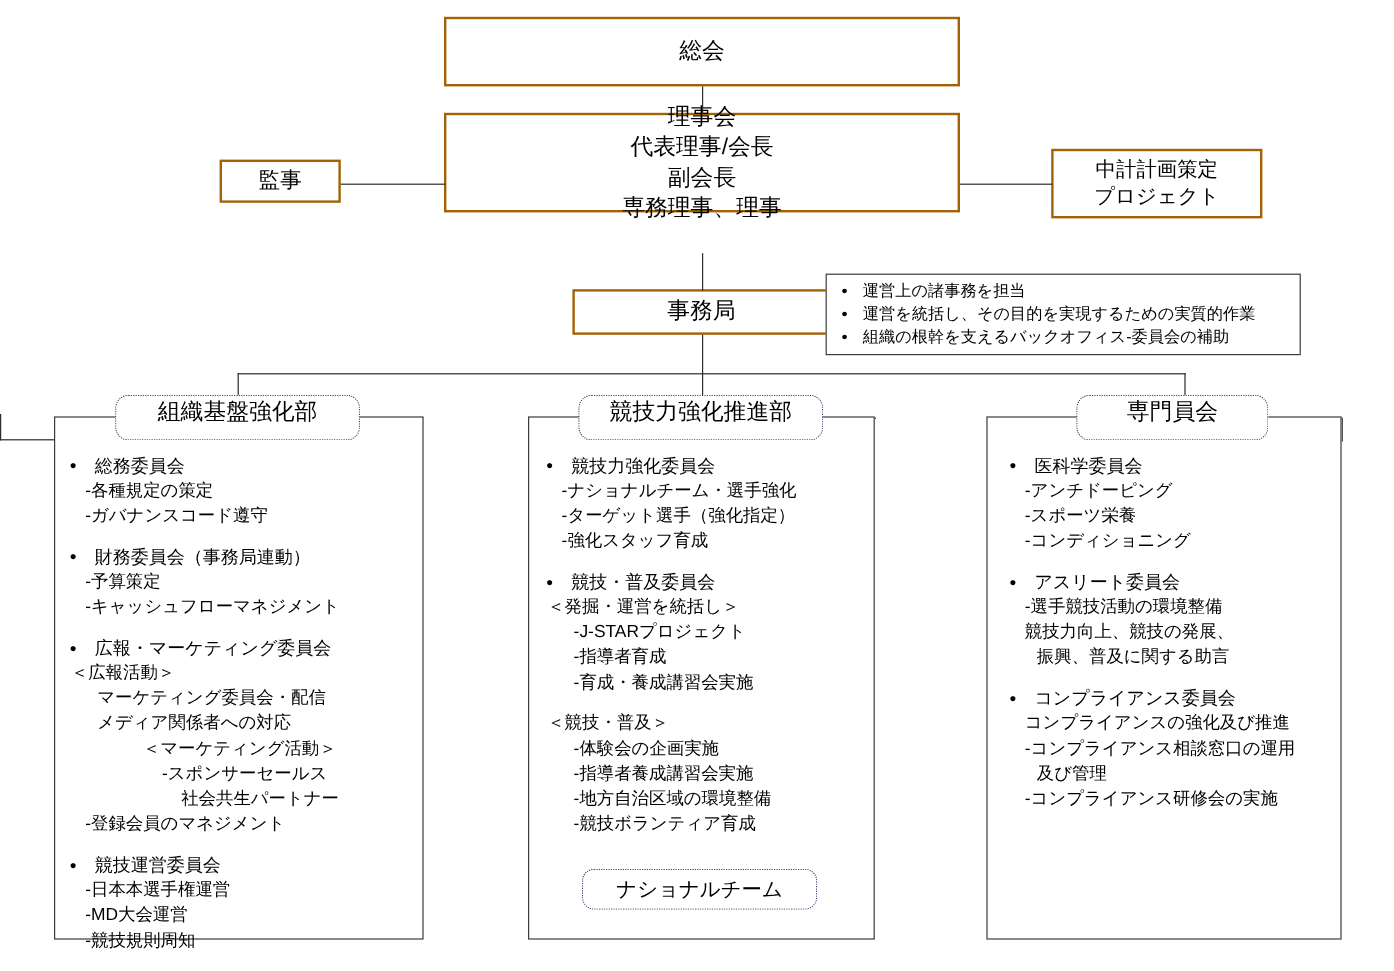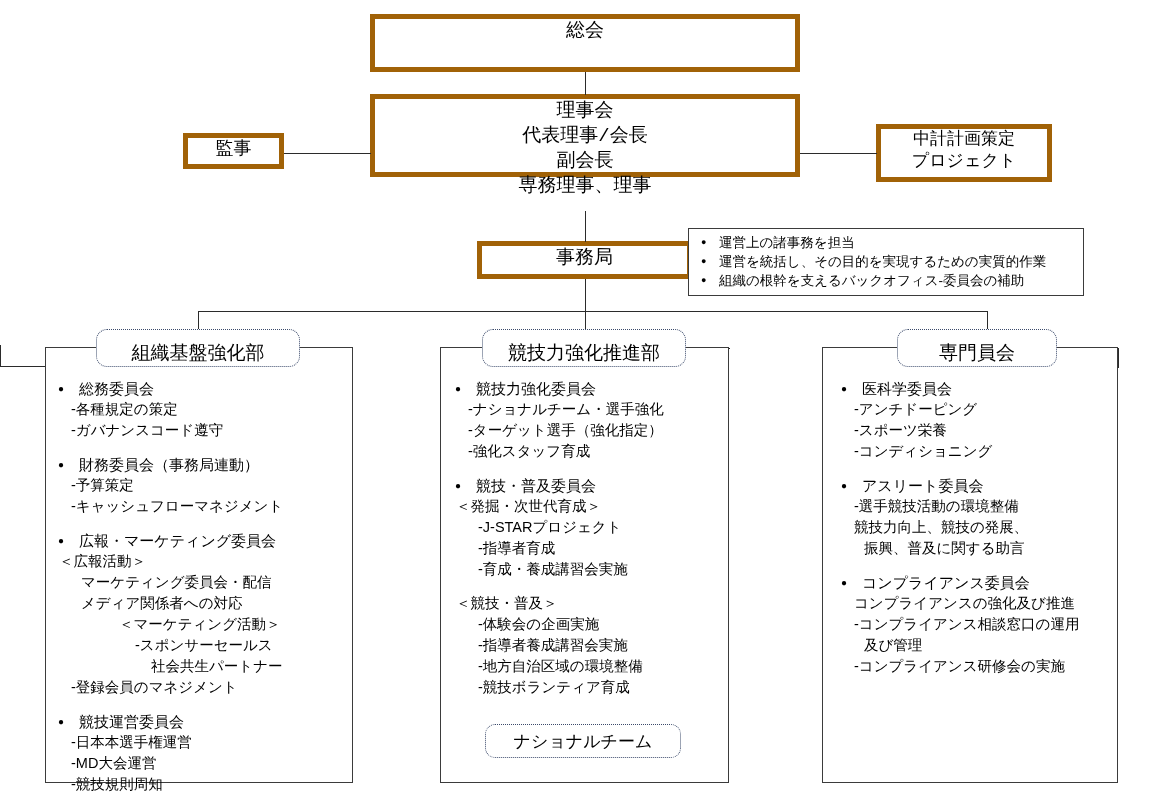--- a/index.html
+++ b/index.html
@@ -16,27 +16,27 @@
     width: 1162px;
     height: 809px;
     background: #ffffff;
     overflow: hidden;
   }
 
   
   .box {
     position: absolute;
     box-sizing: border-box;
-    border: 5px solid #a16207;
+    border: 2px solid #a16207;
     background: #ffffff;
     display: flex;
+    align-items: center;
     justify-content: center;
     text-align: center;
     line-height: 1.32;
-    font-family: Liberation Mono, monospace;
   }
   .box .lines {
     white-space: pre-line;
   }
 
   
   .hline, .vline {
     position: absolute;
     background: #2b2b2b;
   }
@@ -91,21 +91,21 @@
   #dept-comp   { left: 440px; top: 347px; width: 289px; height: 436px; }
   #dept-expert { left: 822px; top: 347px; width: 296px; height: 436px; }
 
   .dept-title {
     position: absolute;
     box-sizing: border-box;
     border: 1px dotted #3b4a6b;
     border-radius: 11px;
     background: #ffffff;
     display: flex;
-    align-items: flex-end;
+    align-items: flex-start;
     justify-content: center;
     font-size: 19px;
     height: 38px;
     z-index: 5;
   }
   #title-org    { left: 96px;  top: 329px; width: 204px; }
   #title-comp   { left: 482px; top: 329px; width: 204px; }
   #title-expert { left: 897px; top: 329px; width: 160px; }
 
   
@@ -267,21 +267,21 @@
 
     <div class="committee">
       <div class="committee-head">競技力強化委員会</div>
       <div class="sub i1">-ナショナルチーム・選手強化</div>
       <div class="sub i1">-ターゲット選手（強化指定）</div>
       <div class="sub i1">-強化スタッフ育成</div>
     </div>
 
     <div class="committee">
       <div class="committee-head">競技・普及委員会</div>
-      <div class="sub i0">＜発掘・次世代育成＞</div>
+      <div class="sub i0">＜発掘・運営を統括し＞</div>
       <div class="sub i2">-J-STARプロジェクト</div>
       <div class="sub i2">-指導者育成</div>
       <div class="sub i2">-育成・養成講習会実施</div>
     </div>
 
     <div class="committee">
       <div class="sub i0">＜競技・普及＞</div>
       <div class="sub i2">-体験会の企画実施</div>
       <div class="sub i2">-指導者養成講習会実施</div>
       <div class="sub i2">-地方自治区域の環境整備</div>

